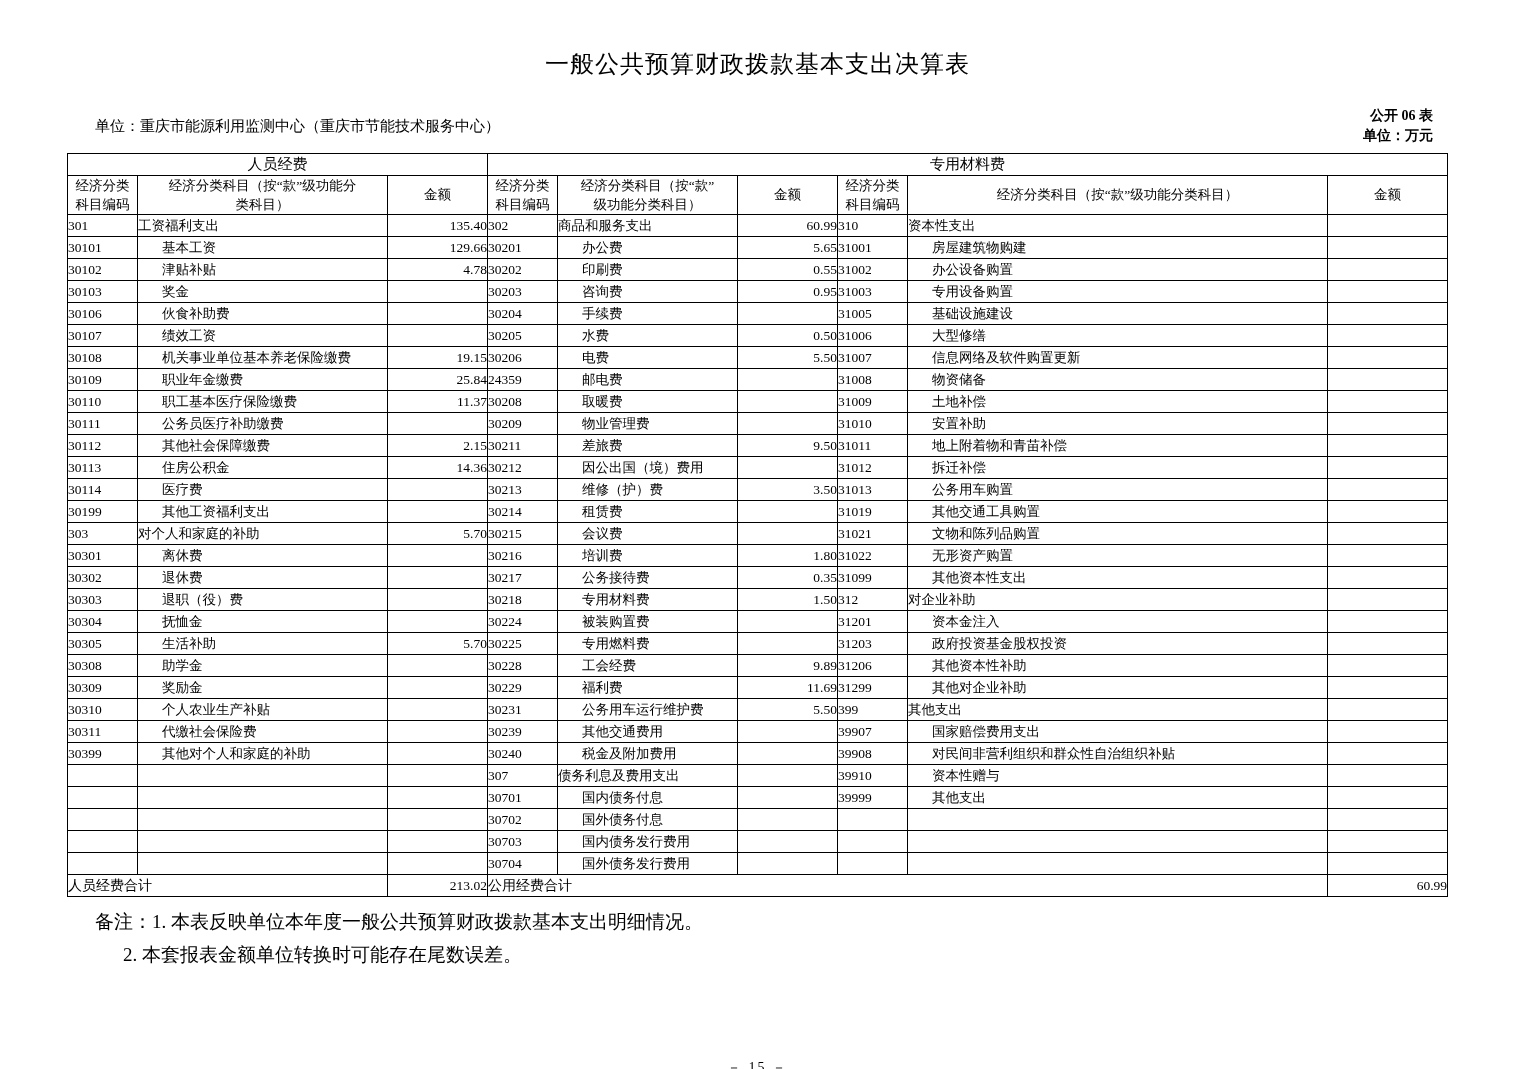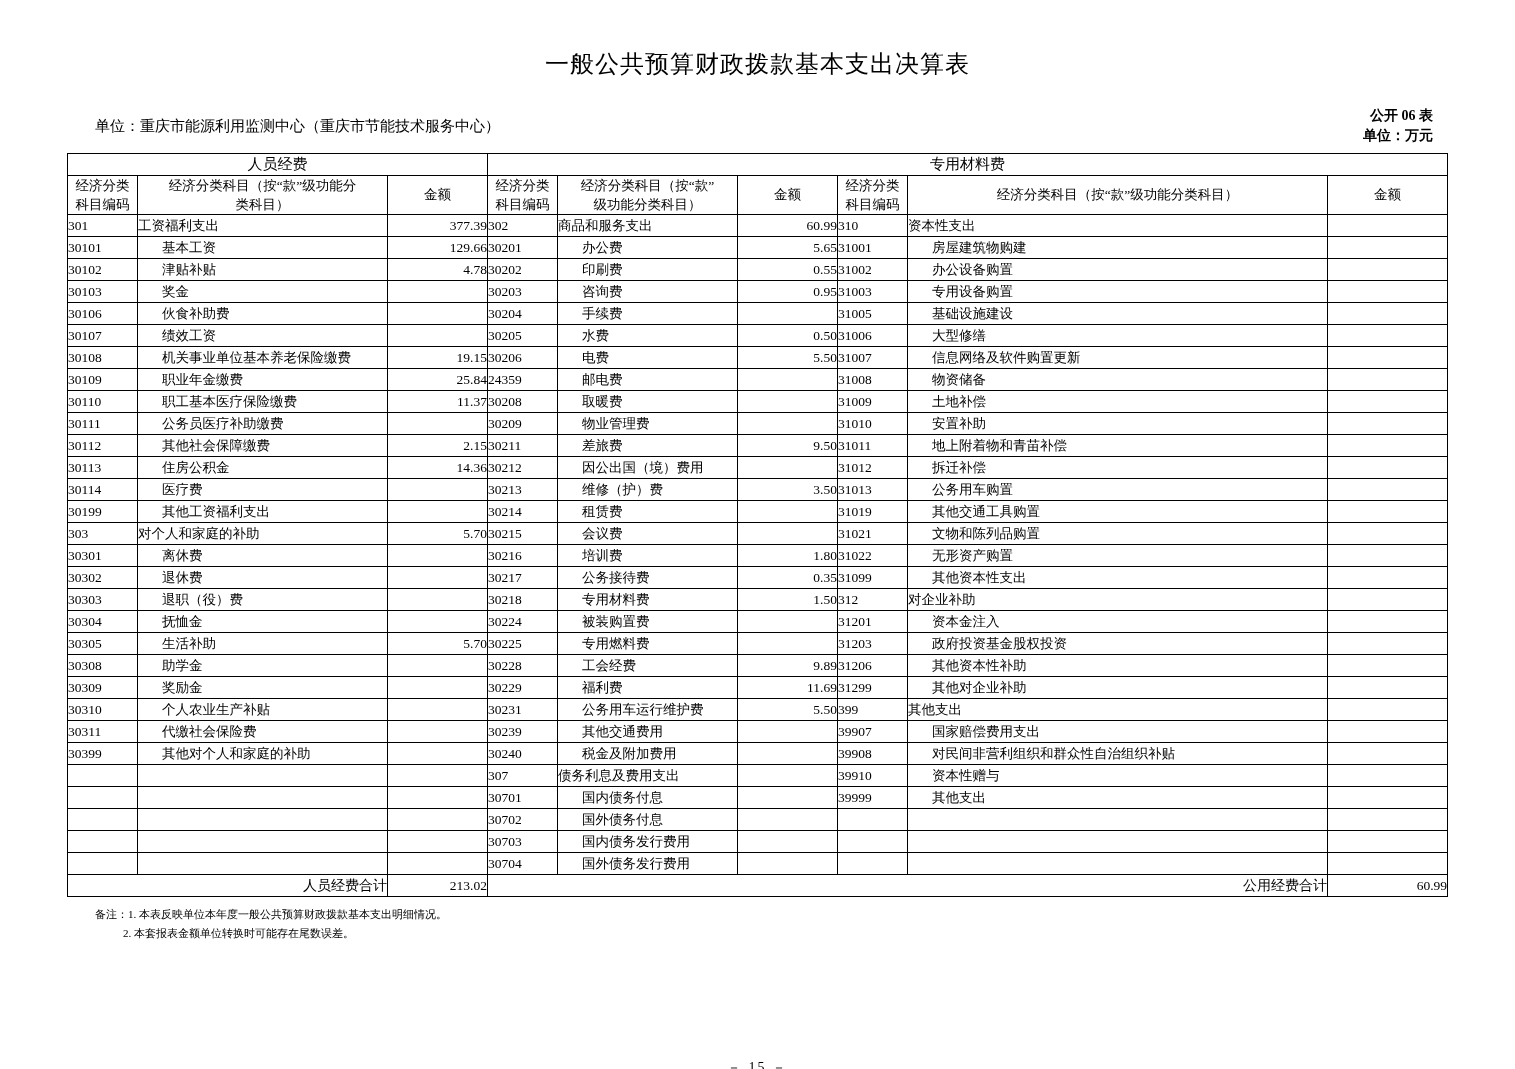--- a/index.html
+++ b/index.html
@@ -89,26 +89,26 @@
   }
   td.amount {
     text-align: right;
     padding-right: 4px;
     font-size: 13.5px;
   }
   .bold {
     font-weight: bold;
   }
   .total-label {
-    text-align: right;
+    text-align: left;
     font-size: 14px;
   }
   .notes {
     margin: 8px 0 0 95px;
-    font-size: 11px;
+    font-size: 19px;
     line-height: 1.75;
   }
   .notes .n2 {
     padding-left: 28px;
   }
   .page-num {
     position: absolute;
     left: 0;
     right: 0;
     bottom: 40px;
@@ -172,21 +172,21 @@
           <div>经济分类</div>
             <div>科目编码</div>
         </td>
         <td class="col-head">经济分类科目（按“款”级功能分类科目）</td>
         <td class="col-head">金额</td>
       </tr>
 
       <tr>
           <td class="code bold">301</td>
           <td class="name bold">工资福利支出</td>
-          <td class="amount">377.39</td>
+          <td class="amount">135.40</td>
           <td class="code bold">302</td>
           <td class="name bold">商品和服务支出</td>
           <td class="amount">60.99</td>
           <td class="code bold">310</td>
           <td class="name bold">资本性支出</td>
           <td class="amount"></td>
         </tr>
         <tr>
           <td class="code">30101</td>
           <td class="name indent">基本工资</td>

